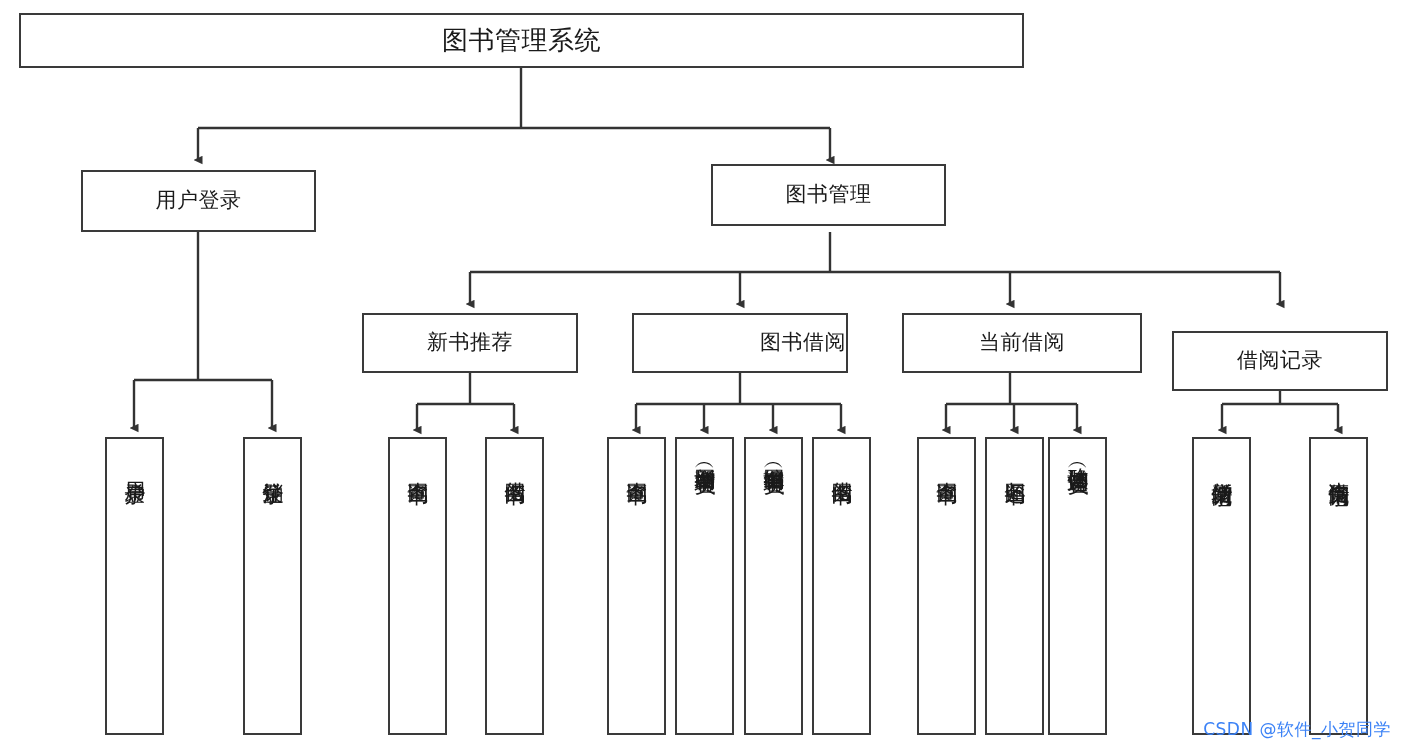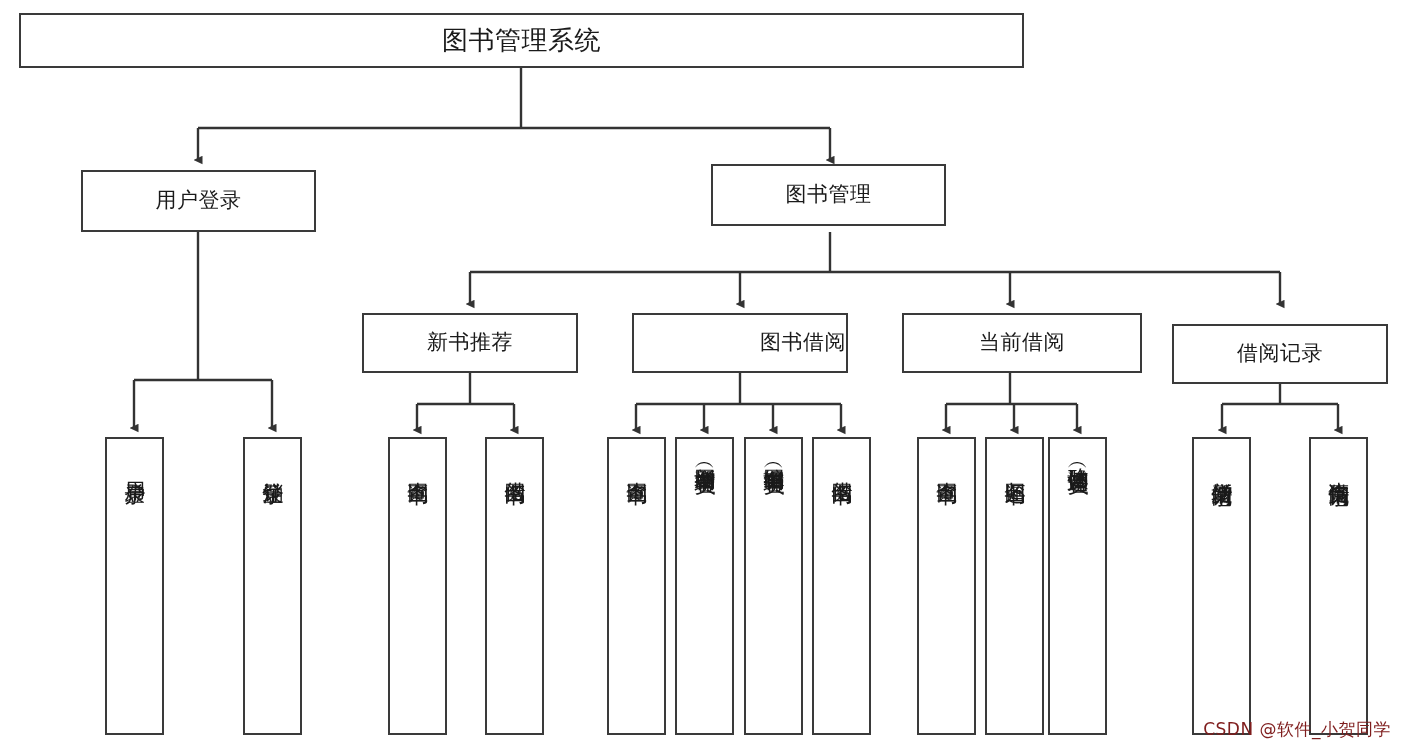--- a/index.html
+++ b/index.html
@@ -61,21 +61,21 @@
     -webkit-text-orientation: upright;
   }
   .node-v.pad-top-small {
     padding-top: 12px;
   }
   #watermark {
     position: absolute;
     right: 14px;
     bottom: 6px;
     font-size: 17px;
-    color: #7f1d1d;
+    color: #3b82f6;
     letter-spacing: 0.5px;
     white-space: nowrap;
     z-index: 5;
   }
 </style>
 </head>
 <body>
 
 <div id="diagram-canvas">
 
@@ -142,21 +142,21 @@
 
   <div class="node node-h" style="left:362px; top:313px; width:216px; height:60px;">
     <span>新书推荐</span>
   </div>
   <div class="node node-h" style="left:632px; top:313px; width:216px; height:60px;justify-content:flex-end;">
     <span>图书借阅</span>
   </div>
   <div class="node node-h" style="left:902px; top:313px; width:240px; height:60px;">
     <span>当前借阅</span>
   </div>
-  <div class="node node-h" style="left:1172px; top:324px; width:216px; height:60px;">
+  <div class="node node-h" style="left:1172px; top:331px; width:216px; height:60px;">
     <span>借阅记录</span>
   </div>
 
   <div class="node node-v" style="left:105px; top:437px; width:59px; height:298px;">
     <span class="vtext">用户登录</span>
   </div>
   <div class="node node-v" style="left:243px; top:437px; width:59px; height:298px;">
     <span class="vtext">注销登录</span>
   </div>
 

